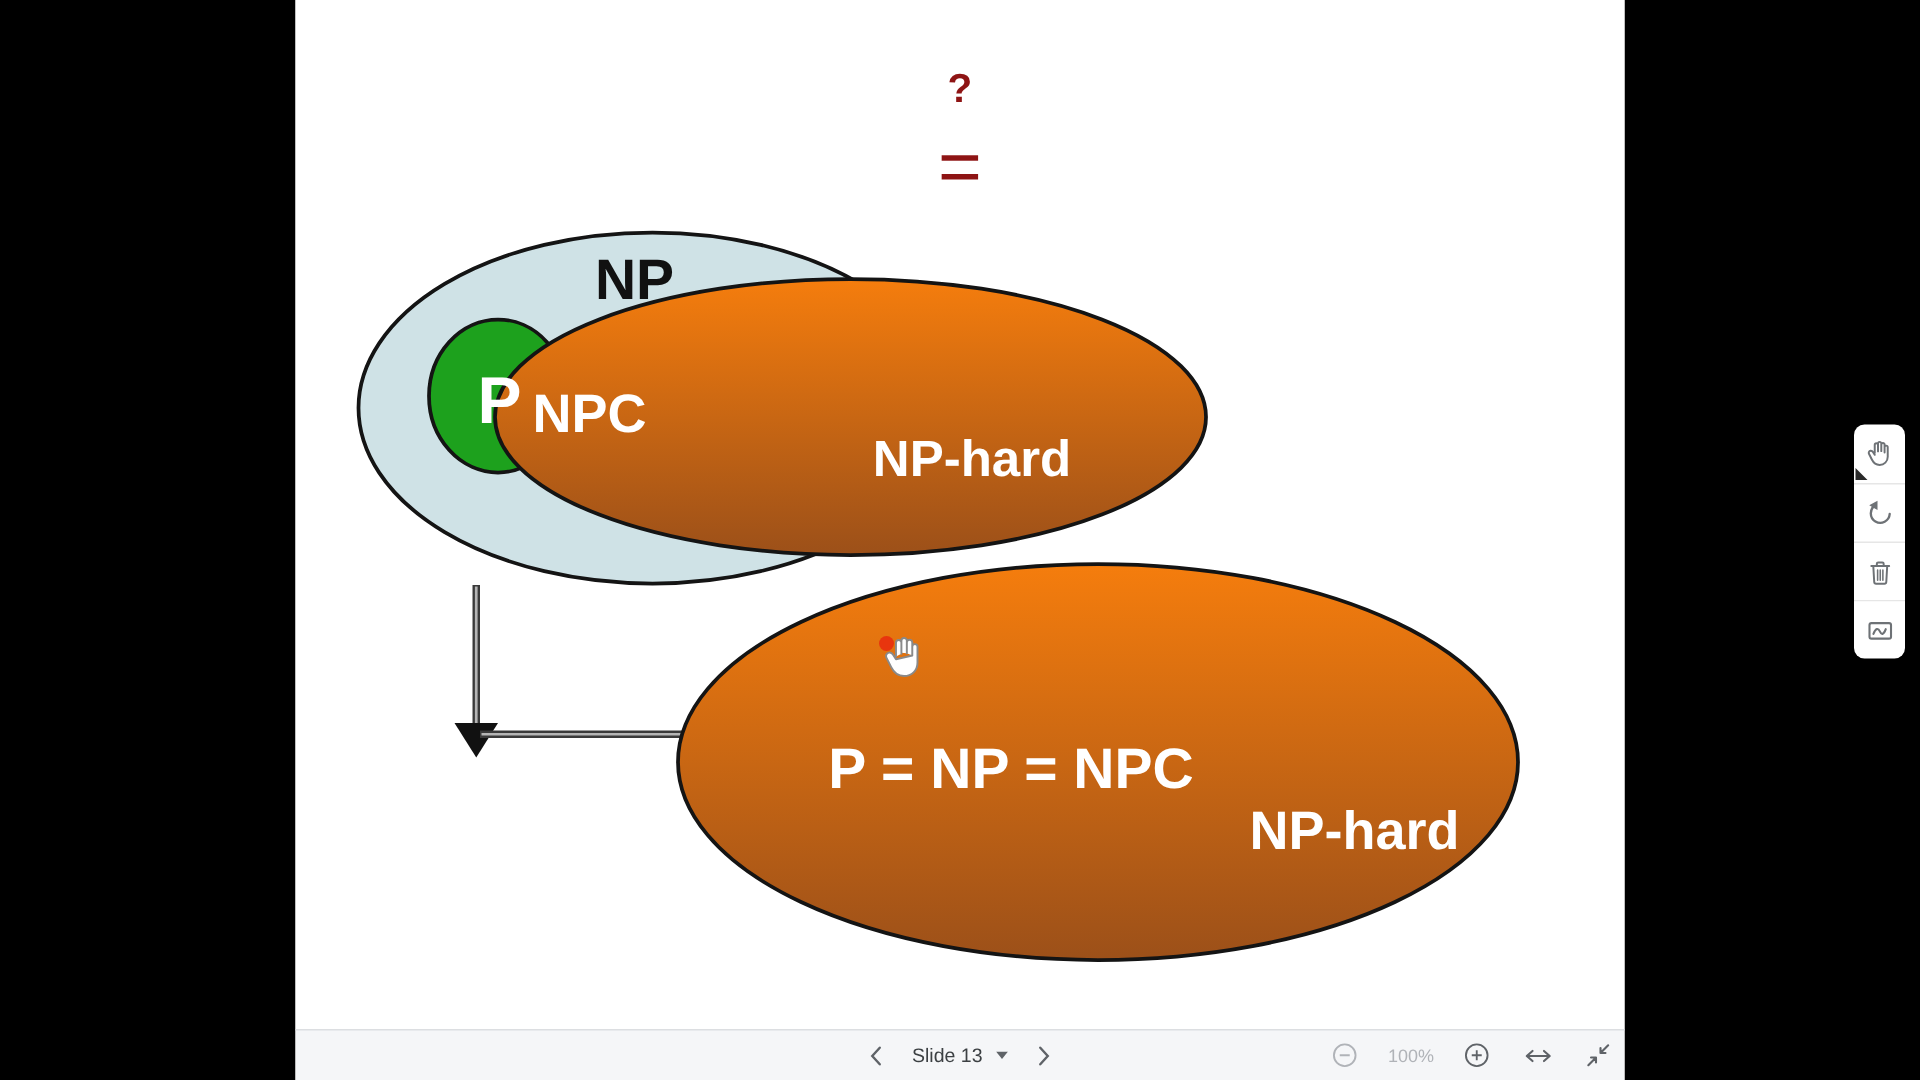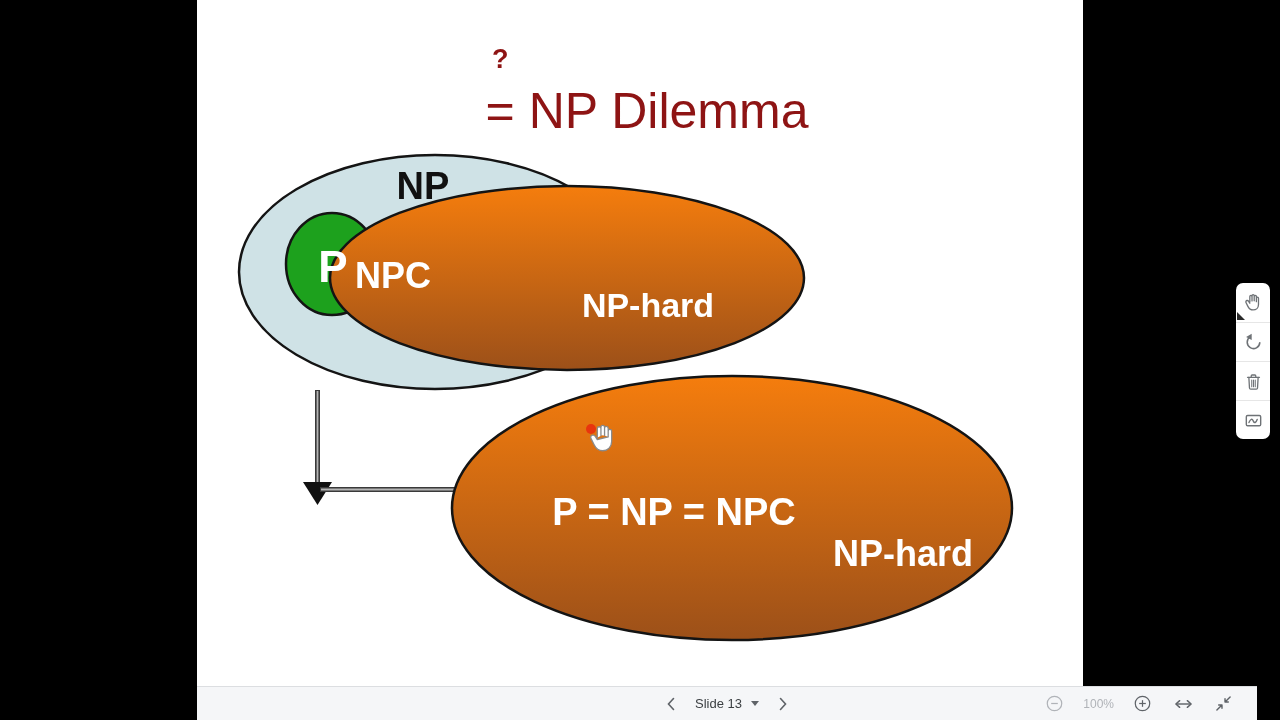--- a/index.html
+++ b/index.html
@@ -19,25 +19,25 @@
   .slide-title .part { line-height:1; }
   .eqwrap { position:relative; margin:0 14px; line-height:1; }
   .eqwrap .qmark { position:absolute; top:-40px; left:50%; transform:translateX(-50%);
                    font-size:27px; font-weight:700; }
 
   svg text { font-family:"Liberation Sans", sans-serif; }
 
   .diagram { position:absolute; left:0; top:0; }
 
   
-  .bottom-bar { position:absolute; left:0; bottom:0; width:1060px; height:34px;
+  .bottom-bar { position:absolute; left:0; bottom:0; width:886px; height:34px;
                 background:#f5f6f8; border-top:1px solid #dcdee1;padding-left:28px; }
   .nav-group { position:absolute; left:50%; top:0; height:100%; transform:translateX(-50%);
                display:flex; align-items:center; gap:15px; }
-  .zoom-group { position:absolute; right:23px; top:0; height:100%;
+  .zoom-group { position:absolute; right:7px; top:0; height:100%;
                 display:flex; align-items:center; gap:17px; }
   .bar-btn { background:none; border:none; padding:2px; display:flex; align-items:center;
              gap:9px; cursor:pointer; }
   .slide-label { font-size:13px; color:#3c4043; }
   .zoom-level { font-size:12px; color:#b0b3b8; }
 
   
   .side-toolbar { position:absolute; left:1236px; top:283px; width:34px;
                   background:#fff; border-radius:7px;
                   box-shadow:0 1px 3px rgba(0,0,0,.4); overflow:visible; }
@@ -57,21 +57,20 @@
 
 <div class="stage">
 
   <div class="slide-canvas">
 
     <div class="slide-title">
       <span class="eqwrap">
         <span class="qmark">?</span>
         <span class="part">=</span>
       </span>
-      <span class="part">NP Dilemma</span>
     </div>
 
     <svg class="diagram" width="886" height="686" viewBox="0 0 886 686">
       <defs>
         <linearGradient id="orangeGrad" x1="0" y1="0" x2="0" y2="1">
           <stop offset="0" stop-color="#f57d0d"></stop>
           <stop offset="1" stop-color="#9c5019"></stop>
         </linearGradient>
       </defs>
 

